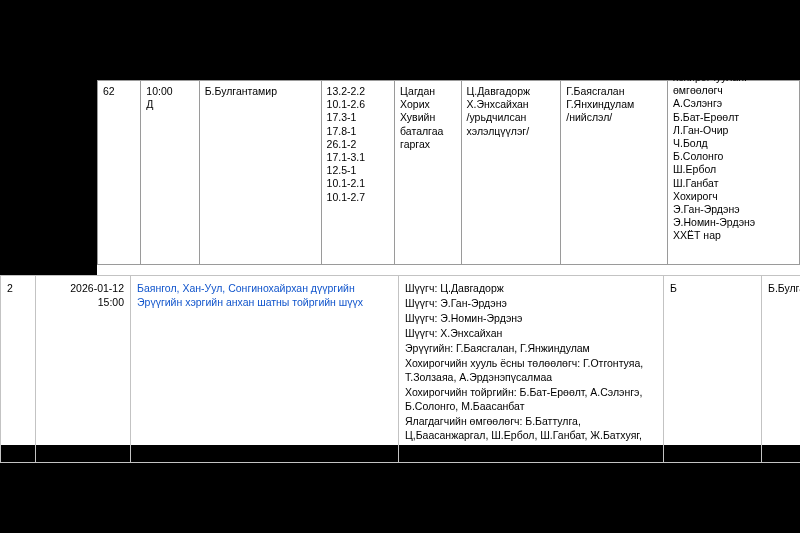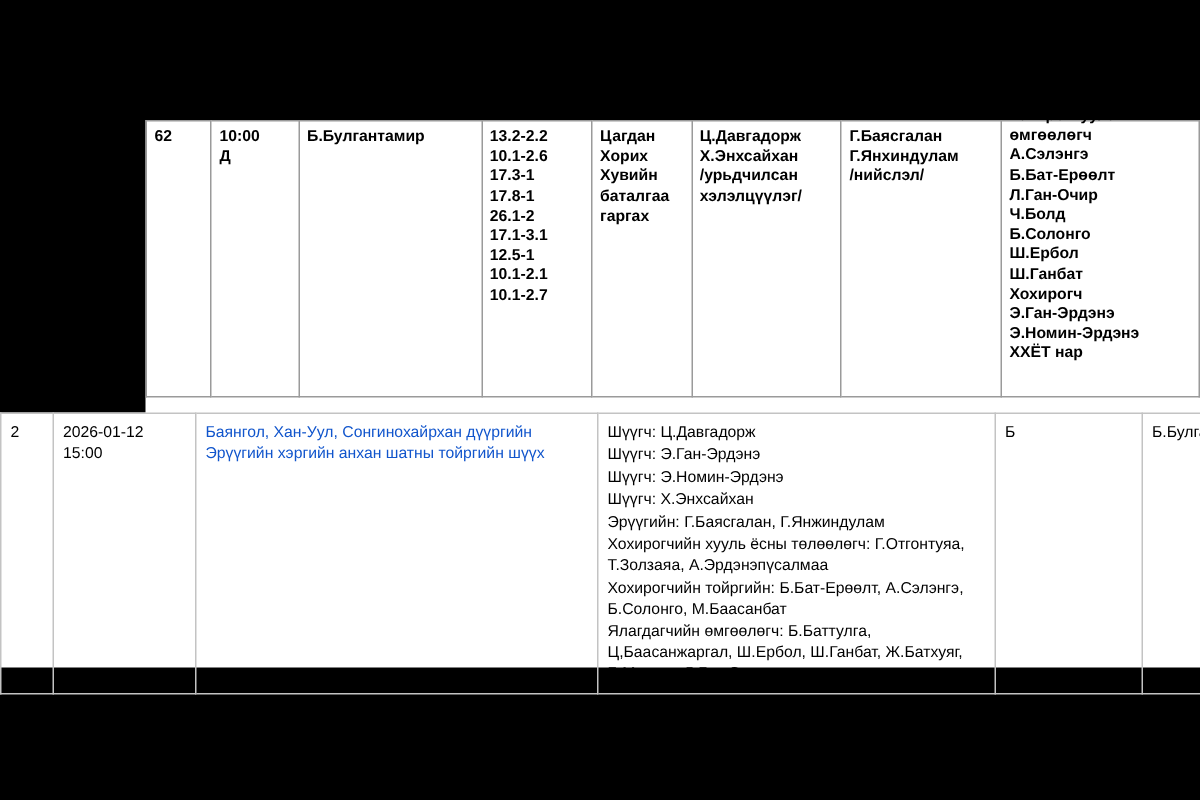--- a/index.html
+++ b/index.html
@@ -22,21 +22,20 @@
 
   
   .top-sheet {
     position: absolute;
     left: 97px;
     top: 80px;
     width: 703px;
     height: 226px;
     background: #ffffff;
     overflow: hidden;
-    font-weight: bold;
   }
   .top-table {
     border-collapse: collapse;
     table-layout: fixed;
     width: 703px;
     height: 185px;
     font-size: 10.5px;
     color: #000000;
   }
   .top-table td {
@@ -77,21 +76,21 @@
     font-size: 10.5px;
     color: #000000;
   }
   .bottom-table td {
     border: 1px solid #c3c3c3;
     vertical-align: top;
     padding: 5px 6px;
     line-height: 14px;
   }
   .b-col-idx   { width: 22px; }
-  .b-col-date  { width: 82px; }
+  .b-col-date  { width: 82px; text-align: right; }
   .b-col-court { width: 255px; margin-left: 39px; }
   .b-col-part  { width: 252px; }
   .b-col-flag  { width: 85px; }
   .b-col-name  { width: 104px; }
 
   .link-blue {
     color: #1155cc;
     text-decoration: none;
   }
   .party-line { margin: 0 0 1px 0; }

